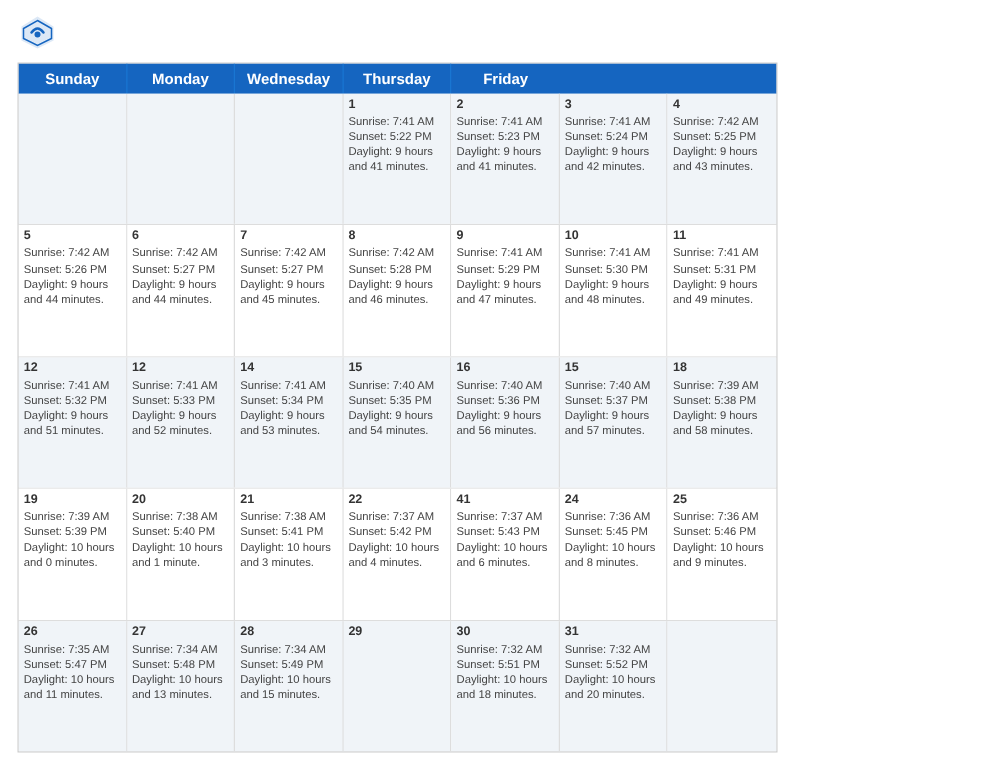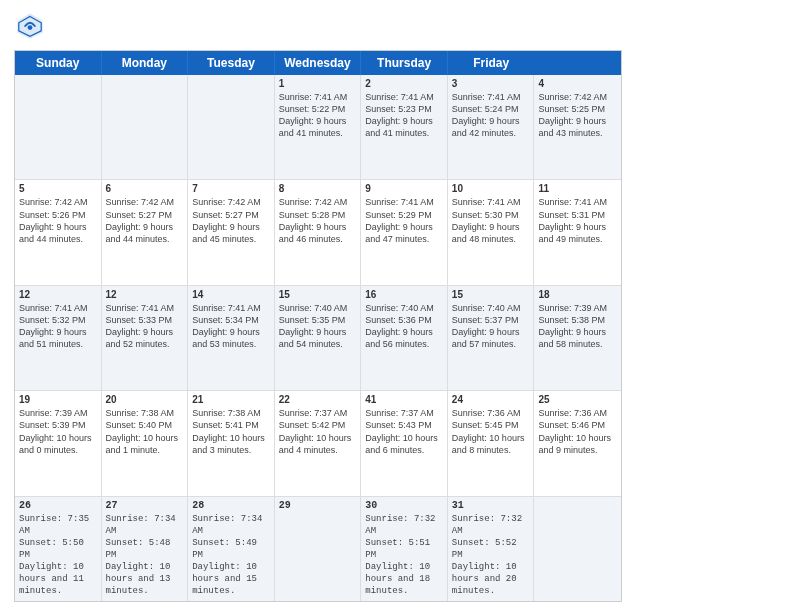--- a/index.html
+++ b/index.html
@@ -75,21 +75,21 @@
       flex: 1;
       display: flex;
       flex-direction: column;
     }
     .cal-row {
       display: grid;
       grid-template-columns: repeat(7, 1fr);
       flex: 1;
       border-bottom: 1px solid #ddd;
     }
-    .cal-row:last-child { border-bottom: none; font-family: Liberation Mono, monospace; }
+    .cal-row:last-child { border-bottom: none; }
     .cal-cell {
       border-right: 1px solid #ddd;
       padding: 3px 4px;
       font-size: 9.5px;
       color: #333;
       vertical-align: top;
       background: #fff;
     }
     .cal-cell:last-child { border-right: none; }
     .cal-cell.empty { background: #f9f9f9; }
@@ -125,21 +125,20 @@
     <div class="title-block">
       <div class="month-title"></div>
       <div class="subtitle"></div>
     </div>
   </div>
 
   <div class="calendar">
     <div class="cal-header-row">
     <div class="cal-header-cell">Sunday</div>
         <div class="cal-header-cell">Monday</div>
-        <div class="cal-header-cell">Tuesday</div>
         <div class="cal-header-cell">Wednesday</div>
         <div class="cal-header-cell">Thursday</div>
         <div class="cal-header-cell">Friday</div>
       </div>
     <div class="cal-body">
     <div class="cal-row">
           <div class="cal-cell empty alt-row"></div>
           <div class="cal-cell empty alt-row"></div>
           <div class="cal-cell empty alt-row"></div>
           <div class="cal-cell alt-row">
@@ -296,21 +295,21 @@
             <div class="cell-date">25</div>
             <div class="cell-info" style="white-space: pre-line;">Sunrise: 7:36 AM
 Sunset: 5:46 PM
 Daylight: 10 hours and 9 minutes.</div>
           </div>
         </div>
         <div class="cal-row">
           <div class="cal-cell alt-row">
             <div class="cell-date">26</div>
             <div class="cell-info" style="white-space: pre-line;">Sunrise: 7:35 AM
-Sunset: 5:50 PM
+Sunset: 5:47 PM
 Daylight: 10 hours and 11 minutes.</div>
           </div>
           <div class="cal-cell alt-row">
             <div class="cell-date">27</div>
             <div class="cell-info" style="white-space: pre-line;">Sunrise: 7:34 AM
 Sunset: 5:48 PM
 Daylight: 10 hours and 13 minutes.</div>
           </div>
           <div class="cal-cell alt-row">
             <div class="cell-date">28</div>

